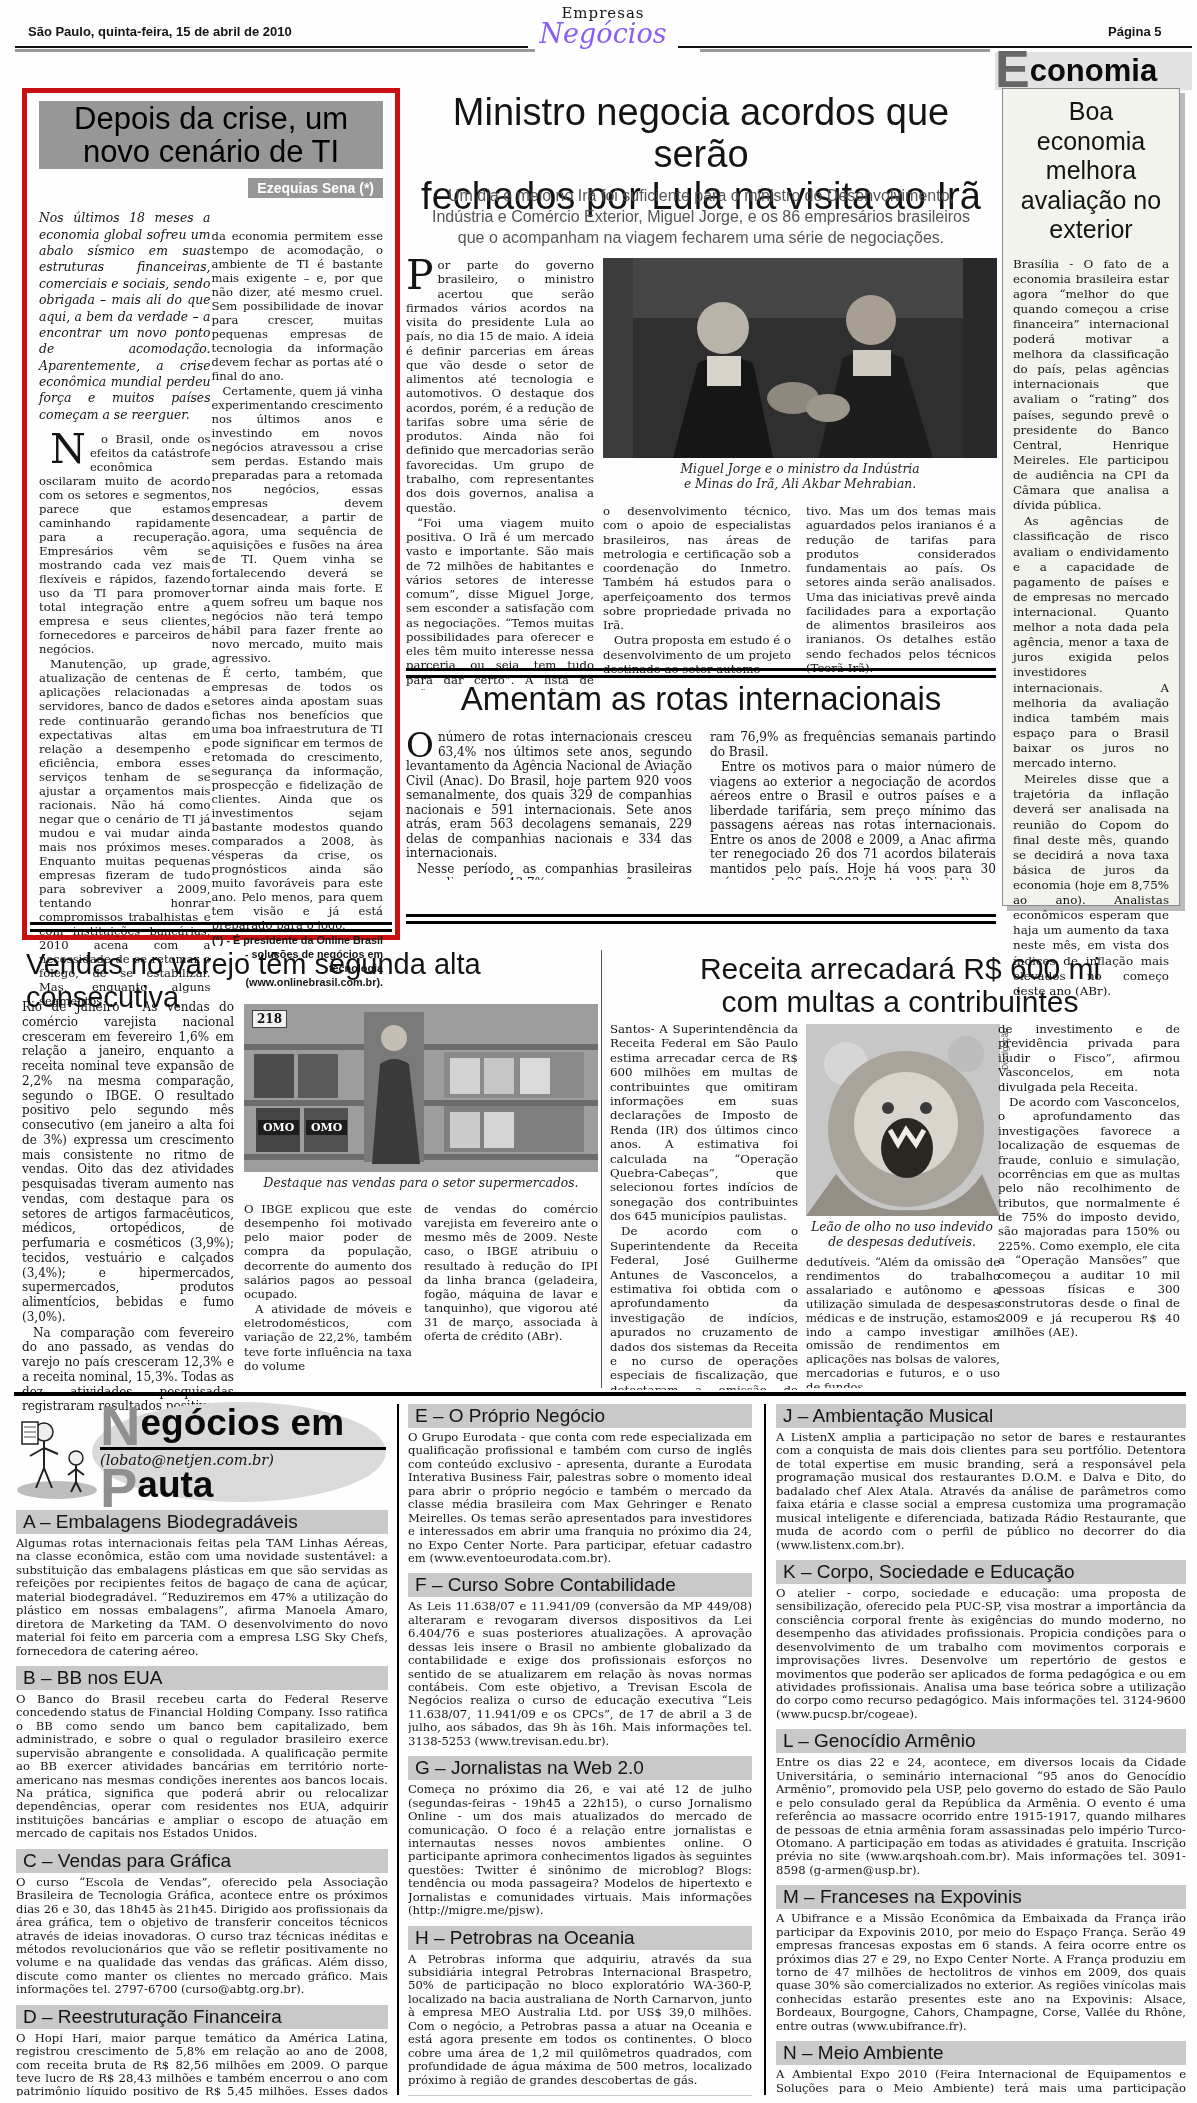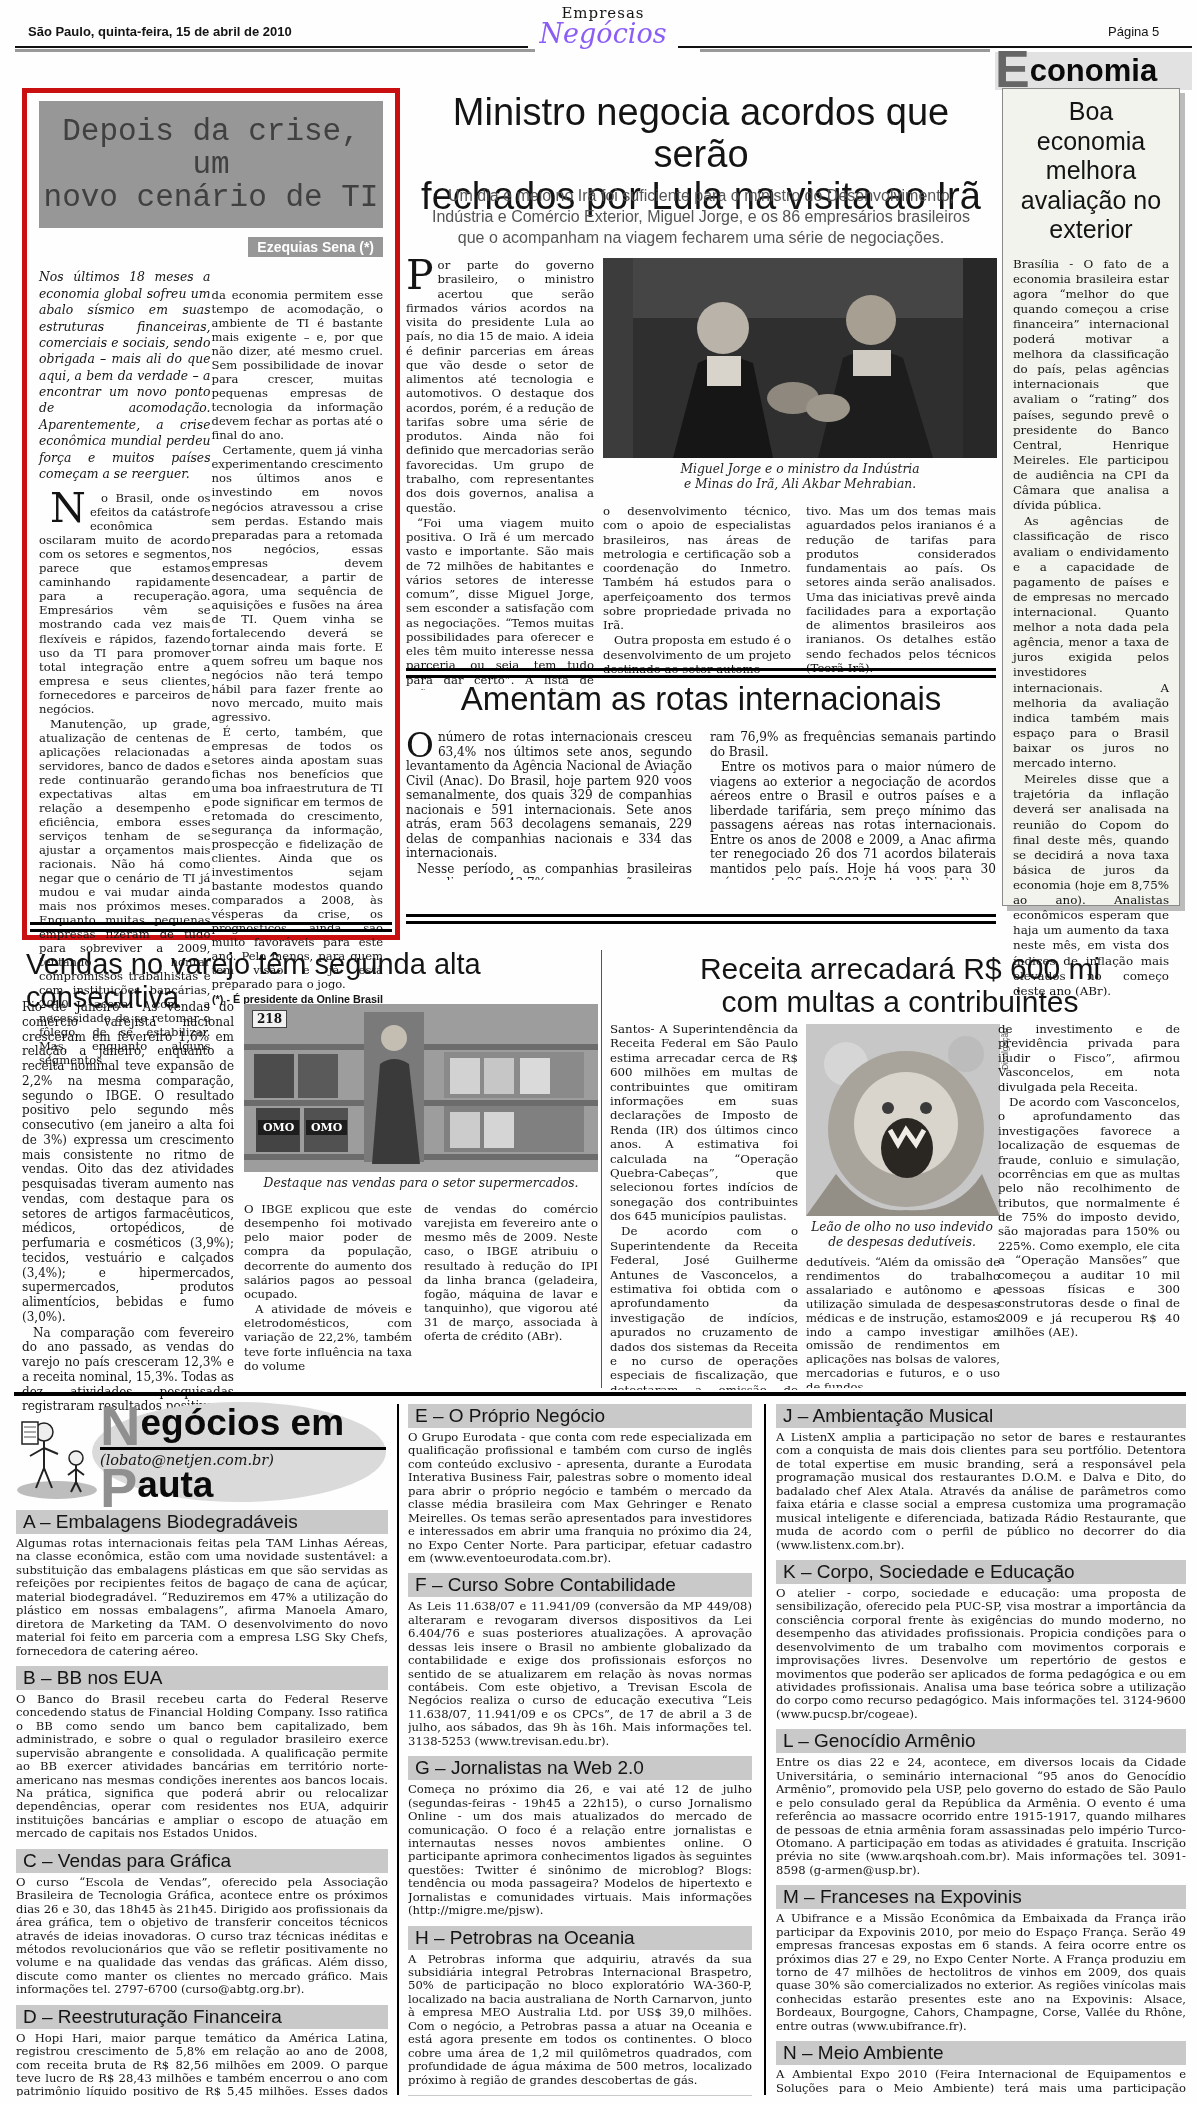--- a/index.html
+++ b/index.html
@@ -10,33 +10,33 @@
   .jt{text-align:justify;}
   .ctr{text-align:center;}
   .c p{margin:0;}
   .c p + p{text-indent:11px;margin-top:1px;}
   .dropcap{float:left;font-size:41px;line-height:33px;padding:1px 4px 0 0;font-family:"DejaVu Serif",serif;}
   .dblrule{height:4px;border-top:3px solid #000;border-bottom:3px solid #000;}
   .caption{font-style:italic;font-size:12.3px;line-height:1.25;text-align:center;color:#222;}
   .photo{background:#8c8c8c;overflow:hidden;}
   
   .date{left:28px;top:24px;font-size:13px;font-weight:bold;}
-  .pagenum{left:1108px;top:24px;font-size:13px;font-weight:normal;}
+  .pagenum{left:1108px;top:24px;font-size:13px;font-weight:bold;}
   .hrule{left:15px;top:46px;width:1177px;height:2px;background:#111;}
   .hrule-g1{left:15px;top:49px;width:520px;height:3px;background:#999;}
   .hrule-g2{left:700px;top:49px;width:290px;height:3px;background:#999;}
   .masthead{left:528px;top:4px;width:150px;text-align:center;background:#fefefe;}
   .mast1{font-size:15px;letter-spacing:1px;}
   .mast2{font-size:27px;font-style:italic;color:#8b5cf6;margin-top:-4px;}
   .econ{left:995px;top:52px;width:197px;height:38px;background:#e2e2e2;}
   .econ-e{font-size:52px;font-weight:bold;color:#666;line-height:34px;vertical-align:-6px;}
   .econ-rest{font-size:31px;font-weight:bold;color:#0a0a0a;}
   
   .ti-box{left:22px;top:88px;width:344px;height:826px;border:5px solid #c90f0f;padding:8px 12px;background:#fefefe;}
-  .ti-title{background:#979797;color:#404040;font-size:31px;line-height:1.07;padding:14px 2px;font-family:Liberation Mono, monospace;}
+  .ti-title{background:#979797;color:#000000;font-size:31px;line-height:1.07;padding:1px 2px;}
   .ti-author{float:right;background:#979797;color:#fff;font-size:14px;font-weight:bold;padding:2px 9px;margin:9px 0 12px;}
   .ti-cols{display:flex;gap:1px;clear:both;align-items:center;}
   .ti-col{width:50%;font-size:11.6px;line-height:1.21;}
   .ti-intro{font-style:italic;font-size:12.4px;line-height:1.32;margin:0 0 9px 0 !important;}
   .ti-note{margin-top:9px;text-align:right;font-family:"Liberation Sans",sans-serif;
            font-weight:bold;font-size:10.8px;line-height:1.3;text-indent:0 !important;}
   .ti-dbl{position:absolute;left:3px;right:3px;bottom:3px;}
   
   .iran-h1{left:406px;top:92px;width:590px;font-size:38px;line-height:1.1;}
   .iran-deck{left:426px;top:186px;width:550px;color:#555;font-size:16px;line-height:1.3;}

